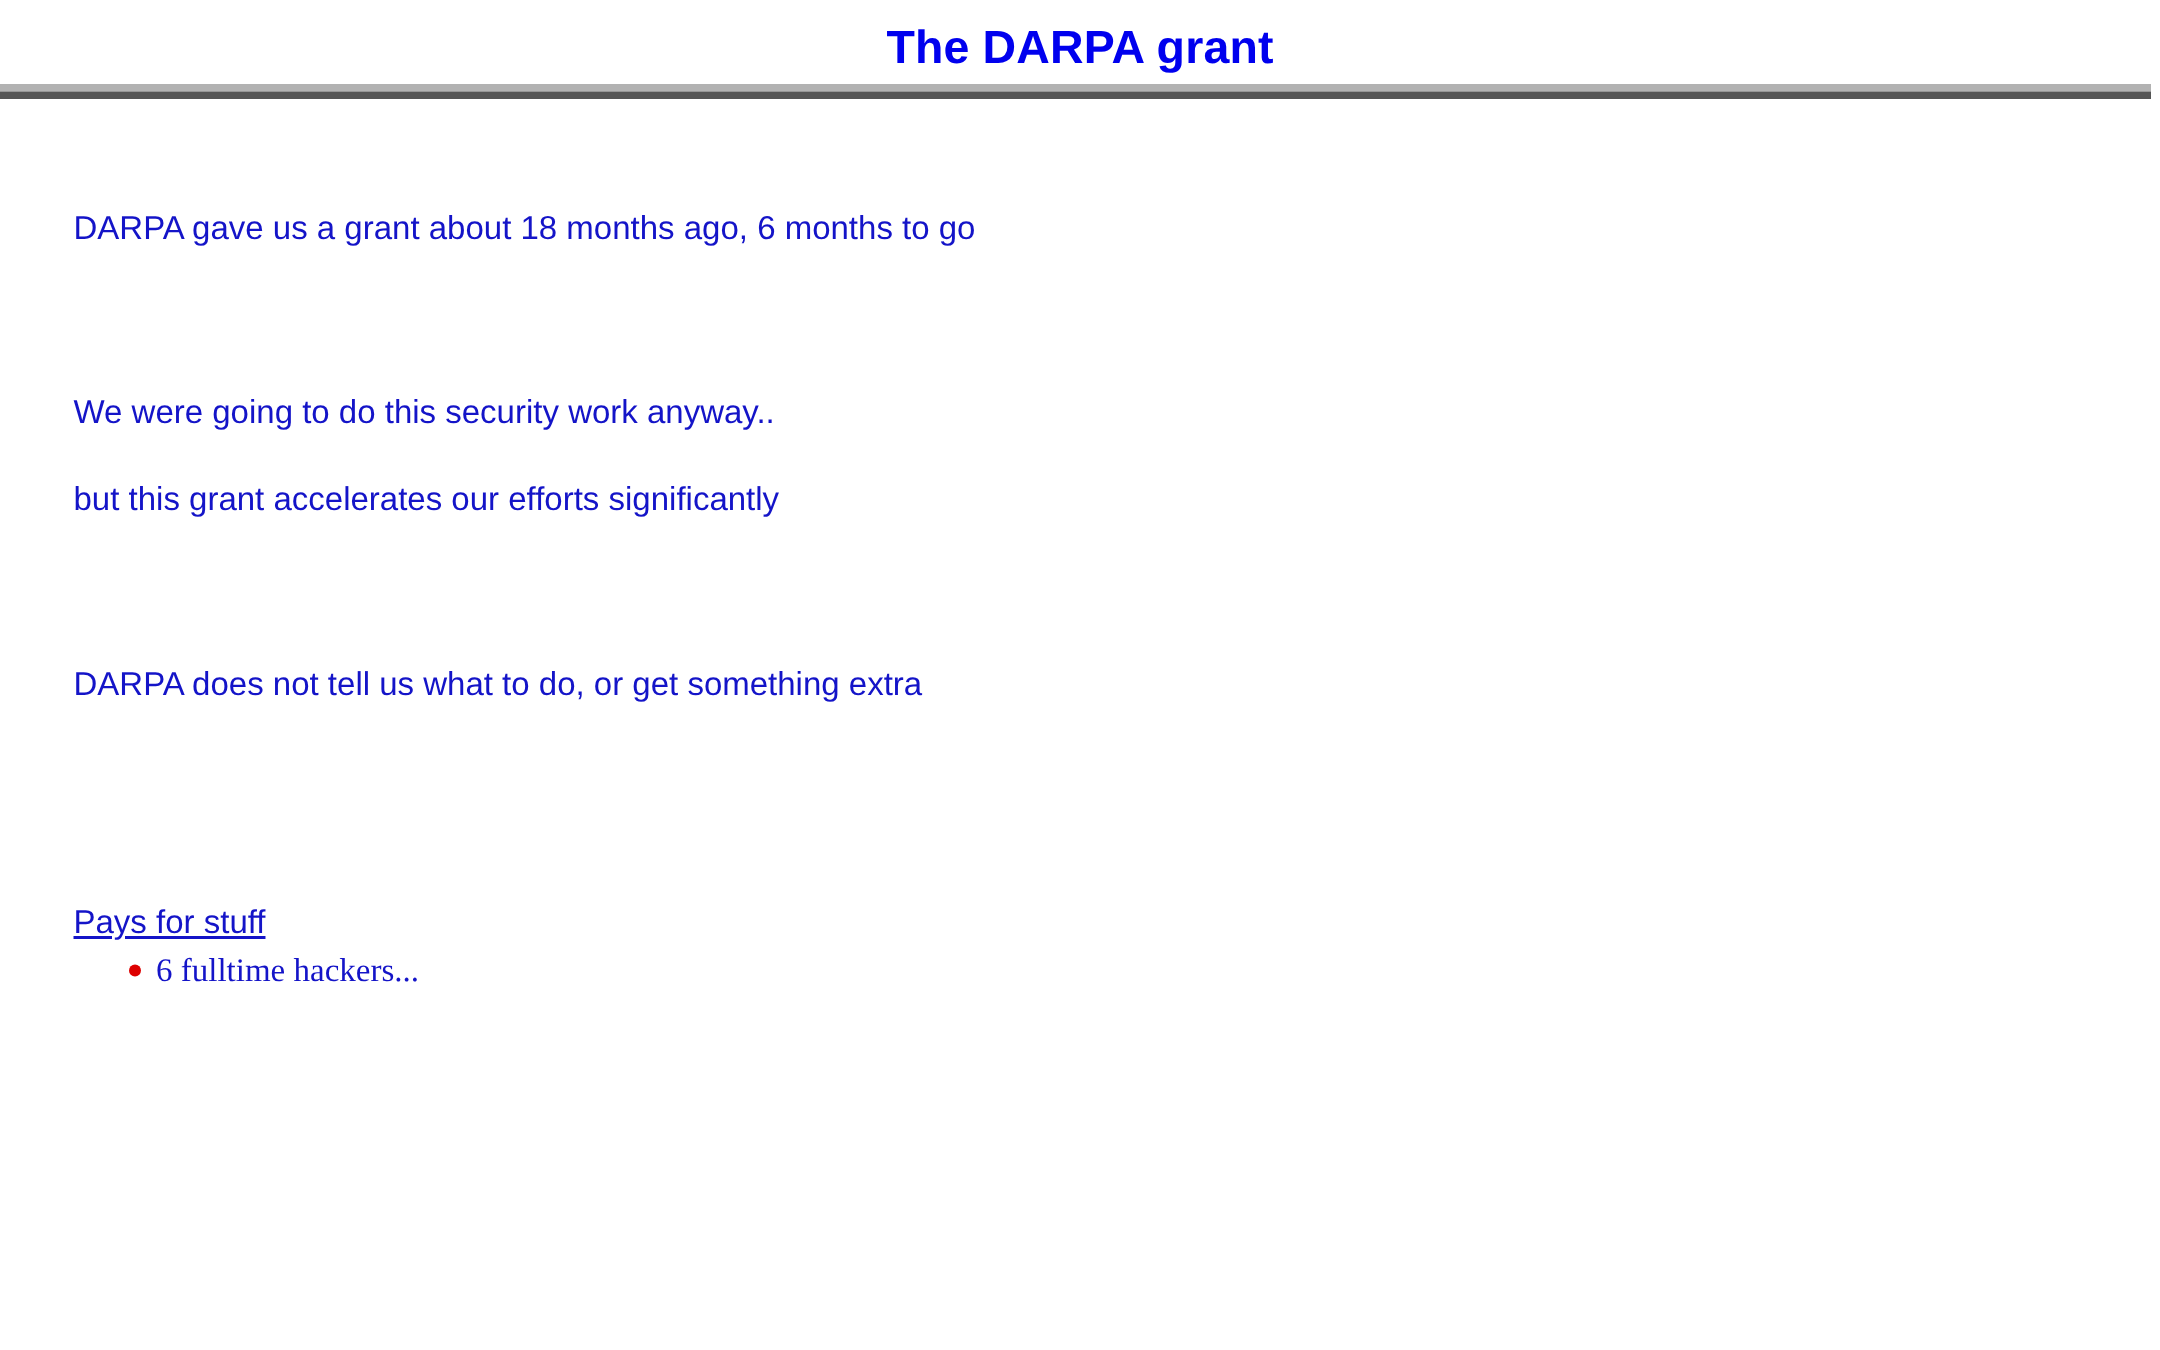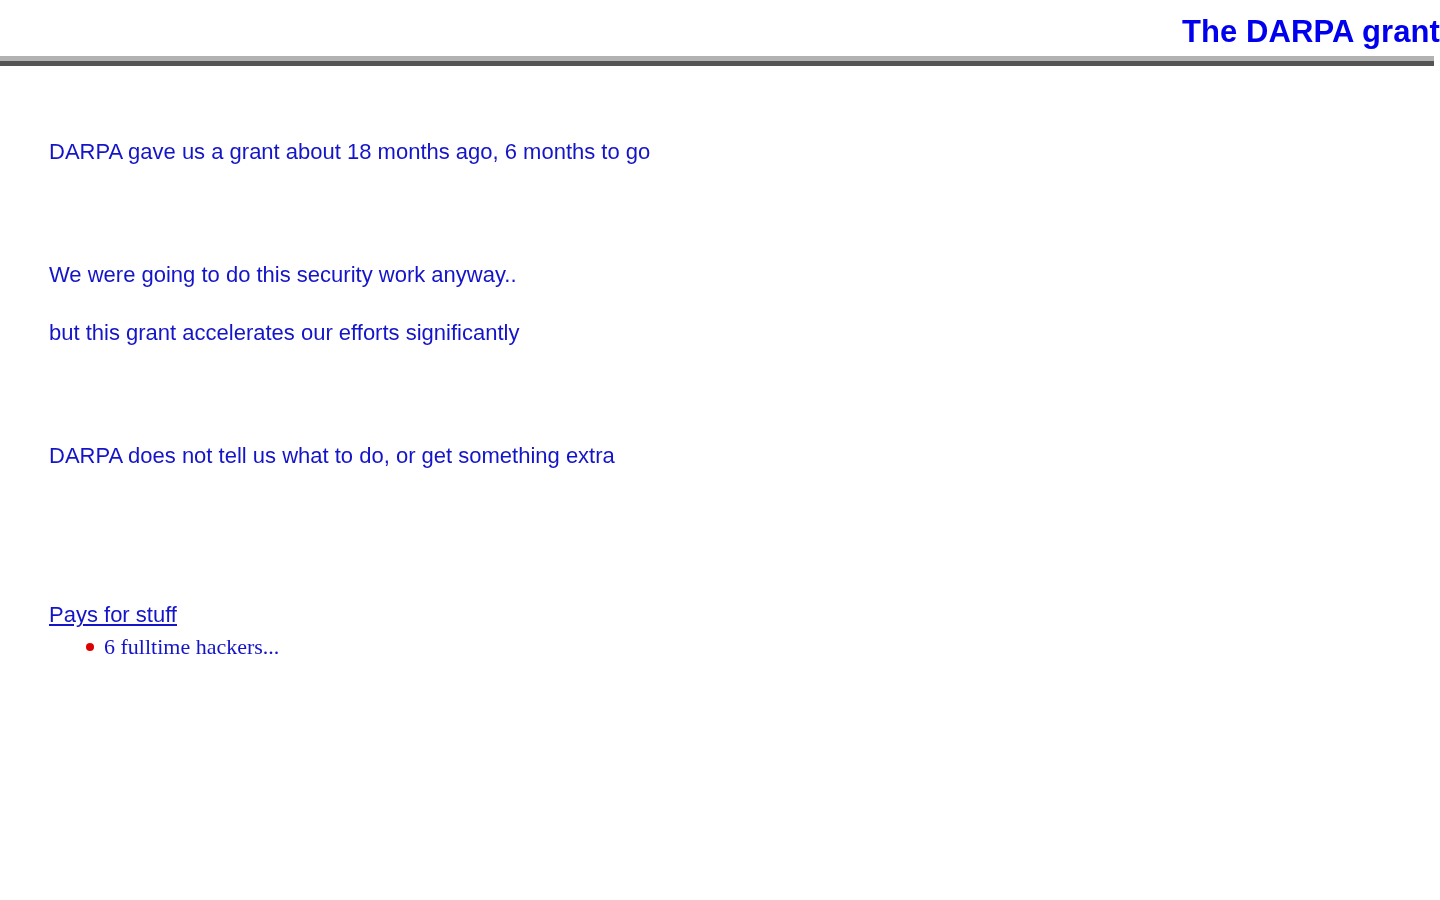--- a/index.html
+++ b/index.html
@@ -16,21 +16,21 @@
     overflow: hidden;
     position: relative;
   }
 
   
   .slide-title {
     position: absolute;
     top: 14px;
     left: 0;
     width: 1440px;
-    text-align: right;
+    text-align: center;
     font-size: 31px;
     font-weight: bold;
     color: #0000ee;
     letter-spacing: 0.1px;
     line-height: 36px;
     white-space: nowrap;
   }
 
   
   .title-rule {

